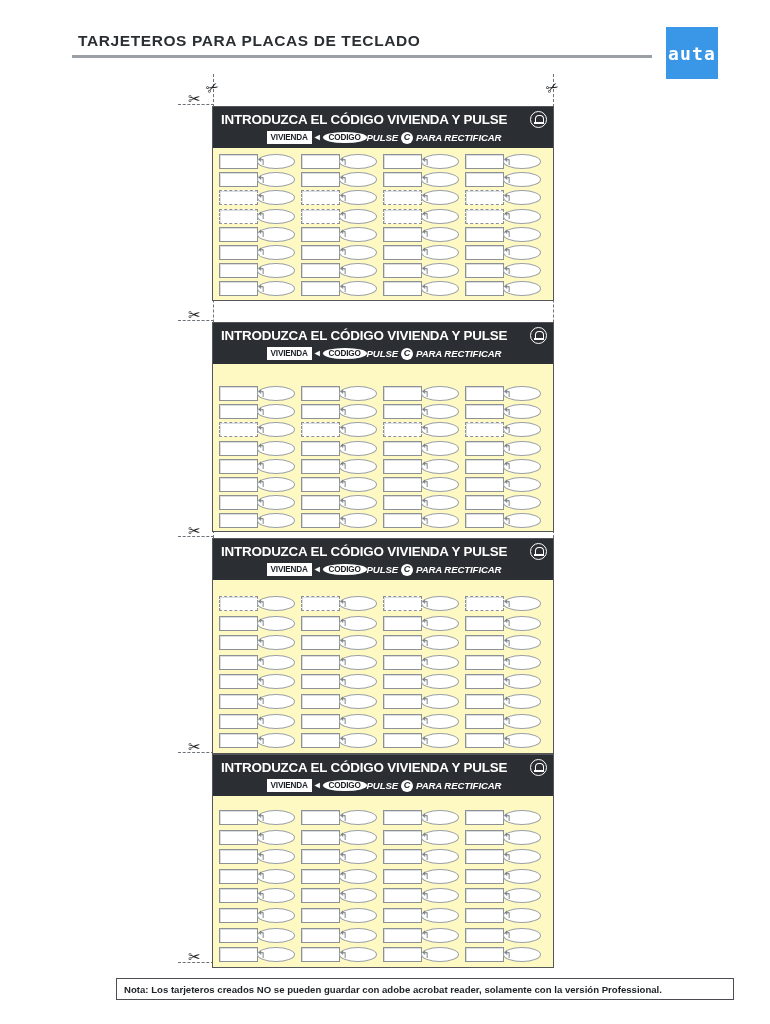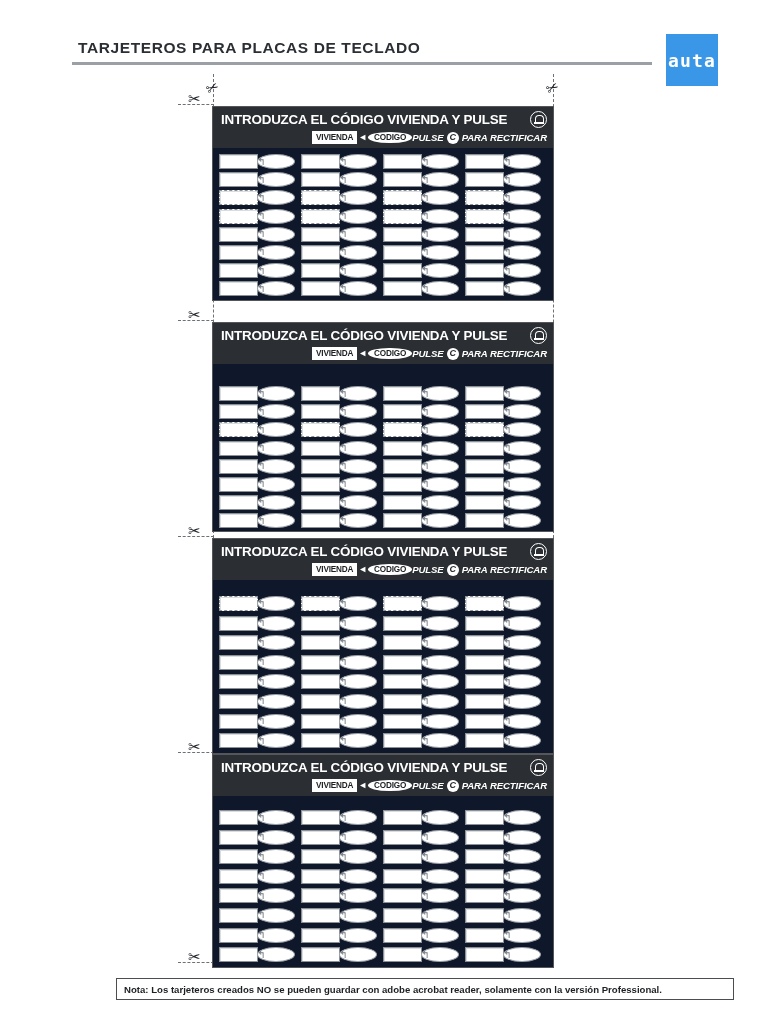--- a/index.html
+++ b/index.html
@@ -10,21 +10,21 @@
   body {
     width: 770px; height: 1024px;
     position: relative;
     font-family: "Liberation Sans", sans-serif;
     overflow: hidden;
   }
 
   
   #page-header {
     position: absolute;
-    left: 0; top: 12px; width: 741px; height: 80px;
+    left: 0; top: 5px; width: 741px; height: 80px;
   }
   #page-title {
     position: absolute;
     left: 78px; top: 27px;
     font-size: 15.5px;
     font-weight: bold;
     letter-spacing: 0.6px;
     color: #2b2f33;
     white-space: nowrap;
   }
@@ -69,21 +69,21 @@
   }
   .scissors.rot {
     transform: rotate(-28deg);
   }
 
   
   .card {
     position: absolute;
     left: 212px;
     width: 342px;
-    background: #0f172a;
+    background: #fef9c3;
     border: 1px solid #54565a;
   }
   .card-head {
     background: #2b2f33;
     padding: 3px 6px 3px 8px;
   }
   .card-title-row {
     display: flex;
     align-items: center;
     justify-content: space-between;
@@ -116,21 +116,21 @@
   .bell-badge::after {
     content: "";
     position: absolute;
     left: 2.5px; top: 10.2px;
     width: 10px; height: 1.6px;
     background: #ffffff;
   }
   .card-sub-row {
     display: flex;
     align-items: center;
-    justify-content: flex-end;
+    justify-content: center;
     height: 15px;
     margin-top: 1px;
   }
   .legend-left {
     display: flex;
     align-items: center;
   }
   .chip-rect {
     background: #ffffff;
     color: #1d2023;

